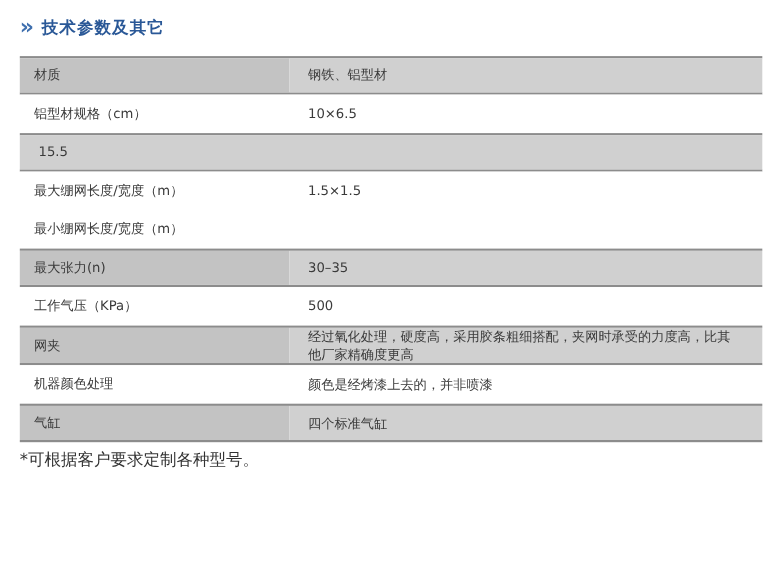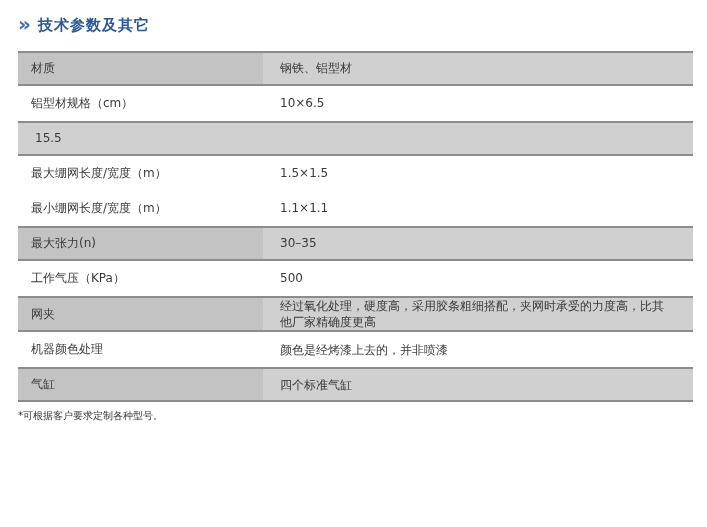--- a/index.html
+++ b/index.html
@@ -55,21 +55,21 @@
   }
   .cell.value {
     flex: 1;
     padding-left: 17px;
     padding-right: 22px;
     line-height: 1.35;
   }
 
   .footnote {
     margin-top: 7px;
-    font-size: 10px;
+    font-size: 15px;
     color: #333333;
   }
 </style>
 </head>
 <body>
 
 <div class="page">
 
   <div class="title-bar">
     <span class="chevrons">»</span>
@@ -87,21 +87,20 @@
       </div>
       <div class="row gray">
         <div class="cell value">15.5</div>
       </div>
       <div class="row white">
         <div class="cell label">最大绷网长度/宽度（m）</div>
         <div class="cell value">1.5×1.5</div>
       </div>
       <div class="row white">
         <div class="cell label">最小绷网长度/宽度（m）</div>
-        <div class="cell value">1.1×1.1</div>
       </div>
       <div class="row gray">
         <div class="cell label">最大张力(n)</div>
         <div class="cell value">30–35</div>
       </div>
       <div class="row white">
         <div class="cell label">工作气压（KPa）</div>
         <div class="cell value">500</div>
       </div>
       <div class="row gray">

